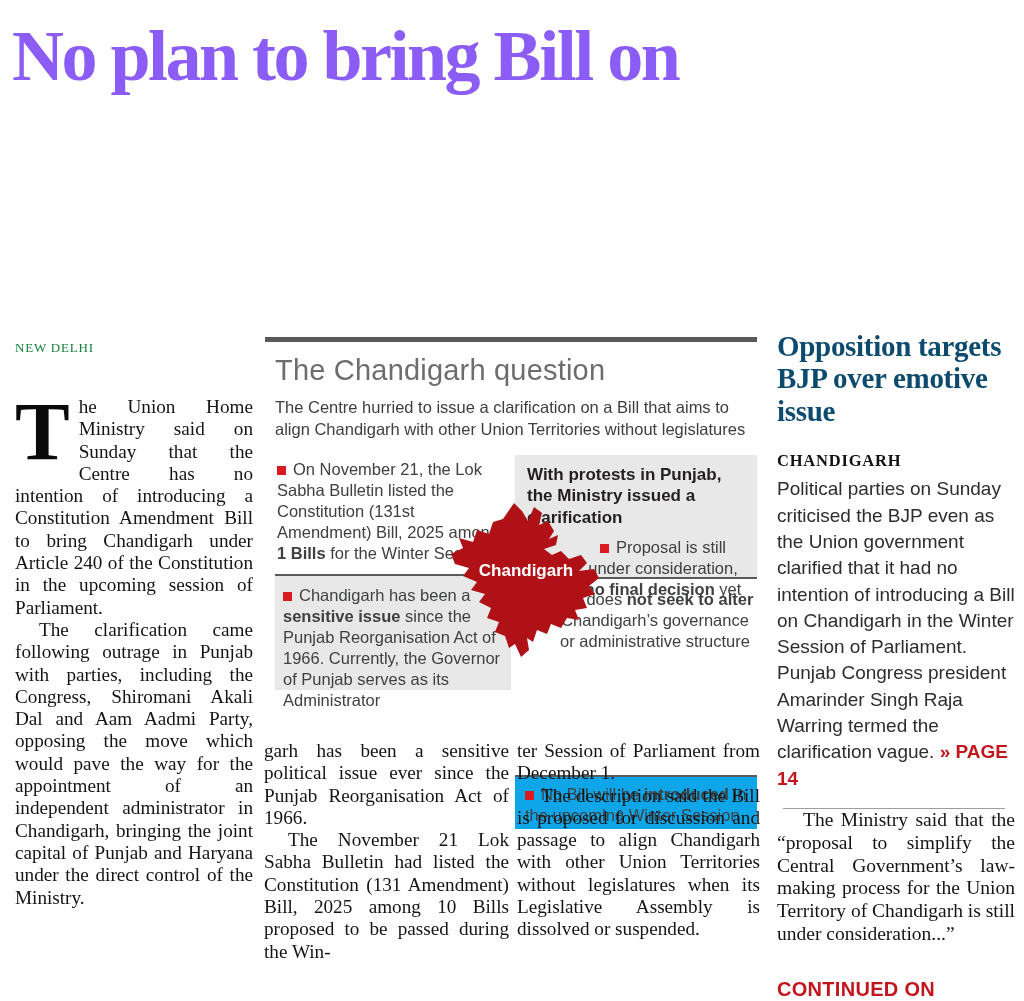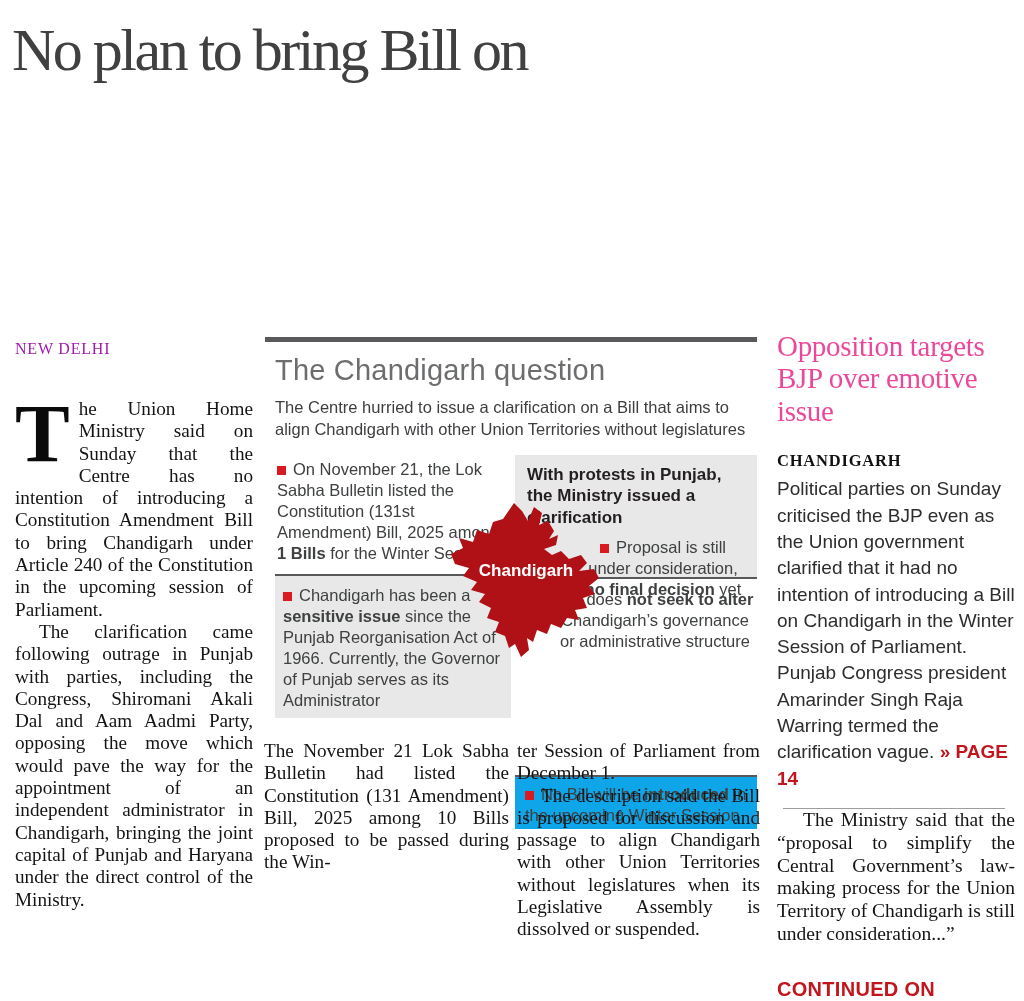--- a/index.html
+++ b/index.html
@@ -9,67 +9,67 @@
     overflow:hidden; color:#1a1a1a;
     font-family:"Liberation Serif", serif;
   }
   .b { font-weight:700; }
   .u { text-decoration:underline; text-decoration-thickness:1px; text-underline-offset:7px; text-decoration-color:#4d4d4d; }
   .r { color:#c3151d; font-weight:700; }
 
   
   #headline {
     position:absolute; left:12px; top:22px; width:1002px;
-    font-weight:400; font-size:60px; line-height:0.96; letter-spacing:-2.5px;
-    color:#404040;
+    font-weight:700; font-size:72px; line-height:0.96; letter-spacing:-2.5px;
+    color:#8b5cf6;
   }
   #subhead {
     position:absolute; left:14px; top:237px; width:995px;
     font-size:28px; line-height:1.33; color:#111111; letter-spacing:-0.2px;
   }
 
   
   #col1 { position:absolute; left:15px; top:334px; width:238px; }
   .byline { font-size:20px; font-weight:700; text-decoration:underline; text-decoration-thickness:1.5px; text-underline-offset:5px; color:#0d0d0d; }
-  .dateline { font-size:16px; letter-spacing:0.8px; margin-top:6px; color:#a21caf; }
+  .dateline { font-size:13px; letter-spacing:0.8px; margin-top:6px; color:#15803d; }
   .bodytext { font-size:19.2px; line-height:22.3px; text-align:justify; color:#141414; }
   #col1 .bodytext { margin-top:40px; }
   .dropcap { float:left; font-size:82px; line-height:62px; font-weight:700; padding:5px 9px 0 0; color:#0a0a0a; }
   .bodytext p + p { text-indent:24px; }
 
   
   #infographic { position:absolute; left:265px; top:337px; width:492px; height:377px; font-family:"Liberation Sans", sans-serif; }
   #ig-topbar { position:absolute; left:0; top:0; width:492px; height:5px; background:#59595b; }
   #ig-title { position:absolute; left:10px; top:17px; font-size:29px; color:#6c6d6f; letter-spacing:0.2px; }
   #ig-subtitle { position:absolute; left:10px; top:60px; width:474px; font-size:16.5px; line-height:1.33; color:#3d3e40; }
   .sq { display:inline-block; width:9px; height:9px; background:#da1a21; margin-right:7px; }
   .ig-text { font-size:16.5px; line-height:21px; color:#3f4041; }
   #ig-left { position:absolute; left:10px; top:118px; width:236px; }
   #ig-left .bullet1 { padding:4px 2px 10px 2px; }
   .ig-divider { border-top:2px solid #59595b; }
-  #ig-left .graybox { background:#e8e8e8; padding:9px 8px 10px 8px; height:142px; }
+  #ig-left .graybox { background:#e8e8e8; padding:9px 8px 10px 8px; height:114px; }
   #ig-right { position:absolute; left:250px; top:118px; width:242px; }
   #ig-right .boxA { background:#e8e8e8; padding:9px 10px 8px 12px; height:122px; }
   .ig-header { font-size:17px; font-weight:700; line-height:1.25; color:#231f20; }
   #ig-right .boxA .ig-text { margin-top:9px; text-align:center; padding-left:52px; }
   #ig-right .whitebox { padding:10px 2px 8px 40px; text-align:center; height:196px; }
   #ig-right .boxB { background:#0ea5e9; padding:7px 8px 8px 10px; height:52px; }
   #ig-map { position:absolute; left:183px; top:160px; width:152px; height:164px; }
   #ig-map-label {
     position:absolute; left:18px; top:64px; width:120px; text-align:center;
     color:#ffffff; font-weight:700; font-size:17px; font-family:"Liberation Sans", sans-serif;
   }
 
   
   #col2 { position:absolute; left:264px; top:740px; width:245px; }
   #col3 { position:absolute; left:517px; top:740px; width:243px; }
 
   
   #sidebar { position:absolute; left:777px; top:330px; width:238px; }
-  #sidebar-headline { font-size:29px; line-height:1.12; font-weight:400; letter-spacing:-0.3px; color:#ec4899; }
+  #sidebar-headline { font-size:29px; line-height:1.12; font-weight:700; letter-spacing:-0.3px; color:#0c4a6e; }
   #sidebar-dateline { margin-top:24px; font-size:16.5px; font-weight:700; letter-spacing:0.8px; color:#111; }
   #sidebar-summary { margin-top:5px; font-family:"Liberation Sans", sans-serif; font-size:19px; line-height:26.3px; color:#2d2d2d; }
   #sidebar-rule { margin:16px 0 0 6px; width:222px; border-top:1.5px solid #9e9e9e; }
   #sidebar-para { font-size:19.5px; line-height:22.8px; text-align:justify; text-indent:26px; color:#141414; }
   #continued { margin-top:32px; font-family:"Liberation Sans", sans-serif; font-weight:700; font-size:20px; }
   #continued .line1 { color:#c3151d; letter-spacing:0.3px; }
 </style>
 </head>
 <body>
 
@@ -110,20 +110,21 @@
 
     <div id="ig-map">
       <svg width="152" height="164" viewBox="0 0 152 164">
         <path fill="#b01117" d="M55,22 L66,6 L74,14 L80,24 L86,10 L94,16 L91,28 L100,24 L106,34 L101,42 L110,38 L108,48 L96,52 L104,58 L113,54 L121,62 L133,58 L139,66 L131,74 L146,72 L151,81 L141,89 L147,97 L135,101 L139,111 L127,113 L131,123 L119,121 L113,131 L103,127 L99,137 L89,133 L85,145 L79,141 L81,153 L73,160 L67,147 L61,151 L57,139 L47,135 L51,125 L39,121 L43,111 L31,105 L37,97 L23,93 L29,85 L15,79 L21,71 L7,67 L3,57 L15,51 L11,41 L25,45 L29,33 L41,37 L45,25 Z"></path>
       </svg>
       <div id="ig-map-label">Chandigarh</div>
     </div>
   </div>
 
   <div id="col2" class="bodytext">
+    <p>garh has been a sensitive political issue ever since the Punjab Reorganisation Act of 1966.</p>
     <p>The November 21 Lok Sabha Bulletin had listed the Constitution (131 Amendment) Bill, 2025 among 10 Bills proposed to be passed during the Win-</p>
   </div>
 
   <div id="col3" class="bodytext">
     <p>ter Session of Parliament from December 1.</p>
     <p>The description said the Bill is proposed for discussion and passage to align Chandigarh with other Union Territories without legislatures when its Legislative Assembly is dissolved or suspended.</p>
   </div>
 
   <div id="sidebar">
     <div id="sidebar-headline">Opposition targets BJP over emotive issue</div>

